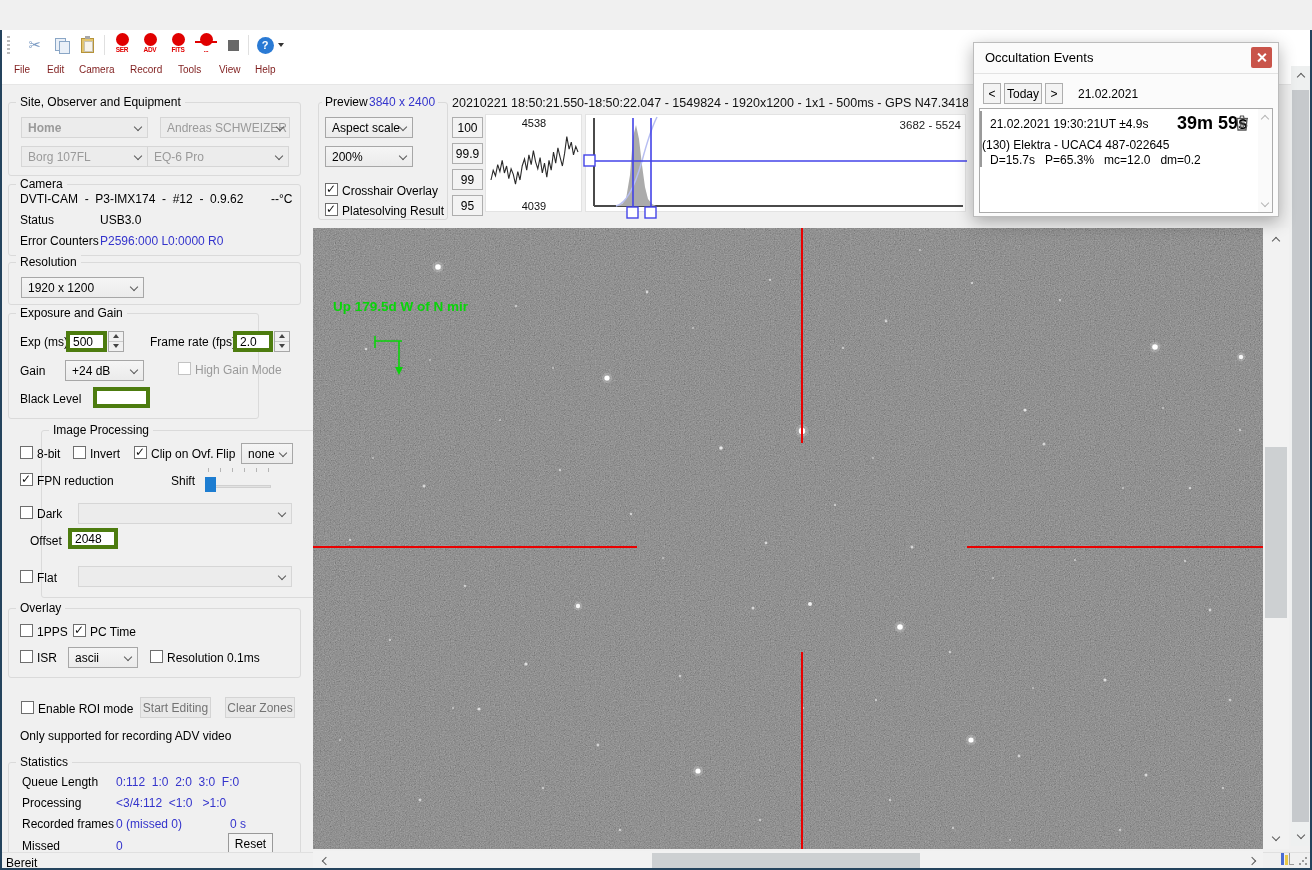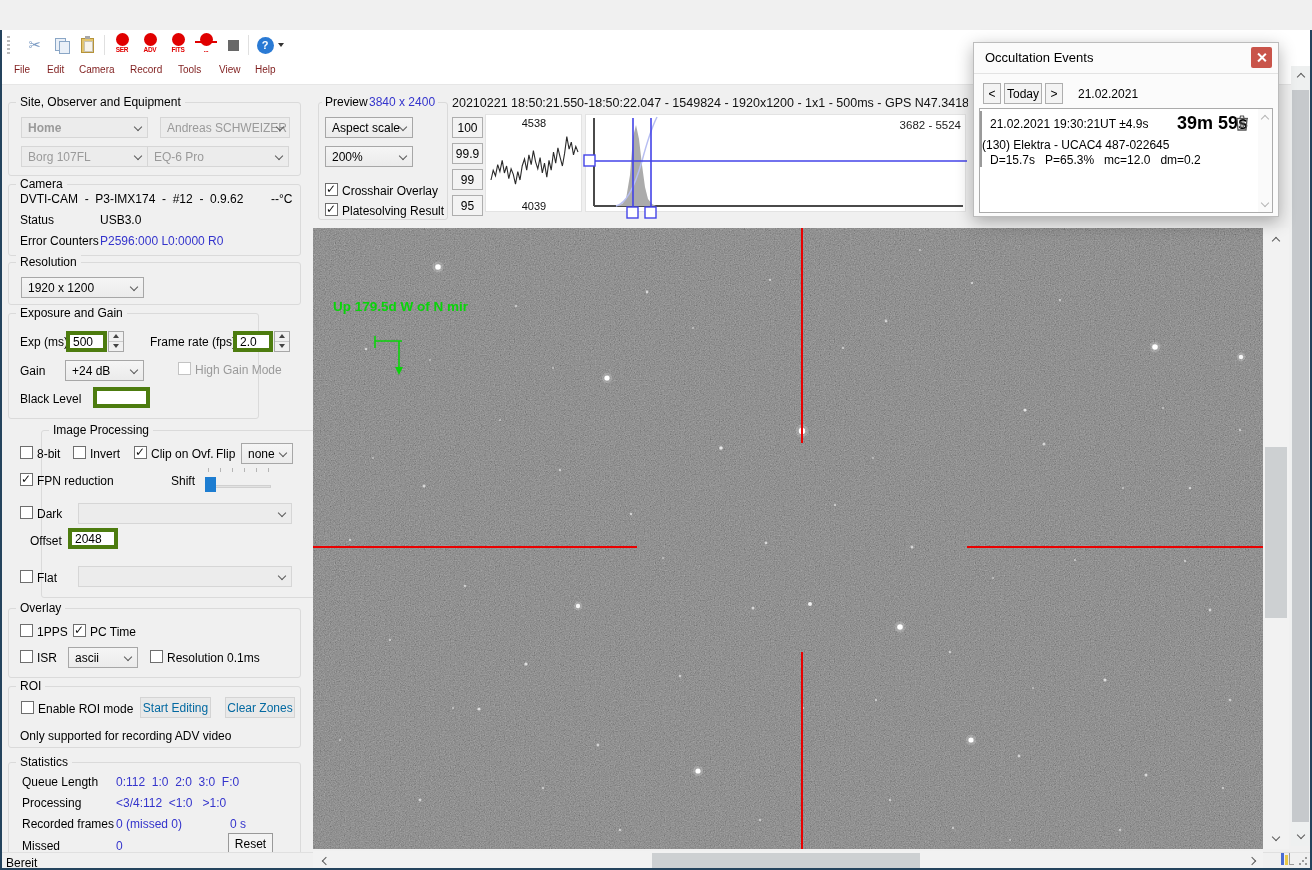--- a/index.html
+++ b/index.html
@@ -60,21 +60,21 @@
   .spin{position:absolute;width:16px;height:21px;border:1px solid #a7a7a7;background:#f0f0f0;}
   .spin div{height:50%;display:flex;align-items:center;justify-content:center;}
   .spin div:first-child{border-bottom:1px solid #c9c9c9;}
   .tri-u{width:0;height:0;border-left:3px solid transparent;border-right:3px solid transparent;border-bottom:4px solid #444;}
   .tri-d{width:0;height:0;border-left:3px solid transparent;border-right:3px solid transparent;border-top:4px solid #444;}
   .cb{position:absolute;width:13px;height:13px;border:1px solid #6e6e6e;background:#fff;}
   .cb.on::after{content:"✓";position:absolute;left:0px;top:-2px;font-size:12px;font-weight:bold;color:#111;}
   .cb.dis{border-color:#c3c3c3;}
   .btn{position:absolute;border:1px solid #aeaeae;background:#f3f3f3;display:flex;align-items:center;
        justify-content:center;font-size:12px;white-space:pre;}
-  .btn.dis{color:#0369a1;background:#e9e9e9;border-color:#d4d4d4;}
+  .btn.dis{color:#737373;background:#e9e9e9;border-color:#d4d4d4;}
   
   .ticks{position:absolute;display:flex;gap:11px;}
   .ticks i{width:1px;height:4px;background:#b5b5b5;}
   .track{position:absolute;height:3px;background:#e2e2e2;border:1px solid #d0d0d0;}
   .shandle{position:absolute;width:11px;height:15px;background:#1d7dd1;}
   
   .white-panel{position:absolute;background:#fff;border:1px solid #e3e3e3;}
   
   .sb-track{position:absolute;background:#f2f2f2;}
   .sb-thumb{position:absolute;background:#cdd0d2;}
@@ -249,23 +249,20 @@
   <span class="cb" style="left:20px;top:624px;"></span>
   <span class="lb" style="left:37px;top:625px;">1PPS</span>
   <span class="cb on" style="left:73px;top:624px;"></span>
   <span class="lb" style="left:90px;top:625px;">PC Time</span>
   <span class="cb" style="left:20px;top:650px;"></span>
   <span class="lb" style="left:37px;top:651px;">ISR</span>
   <div class="combo" style="left:68px;top:647px;width:70px;"><span>ascii</span><span class="chev d"></span></div>
   <span class="cb" style="left:150px;top:650px;"></span>
   <span class="lb" style="left:167px;top:651px;">Resolution 0.1ms</span>
 
-  <div class="gb" style="left:8px;top:686px;width:293px;height:62px;">
-    <span class="cap">ROI</span>
-  </div>
   <span class="cb" style="left:21px;top:701px;"></span>
   <span class="lb" style="left:38px;top:702px;">Enable ROI mode</span>
   <div class="btn dis" style="left:140px;top:697px;width:71px;height:21px;">Start Editing</div>
   <div class="btn dis" style="left:225px;top:697px;width:70px;height:21px;">Clear Zones</div>
   <span class="lb" style="left:20px;top:729px;">Only supported for recording ADV video</span>
 
   <div class="gb" style="left:8px;top:762px;width:293px;height:104px;">
     <span class="cap">Statistics</span>
   </div>
   <span class="lb" style="left:22px;top:775px;">Queue Length</span>

